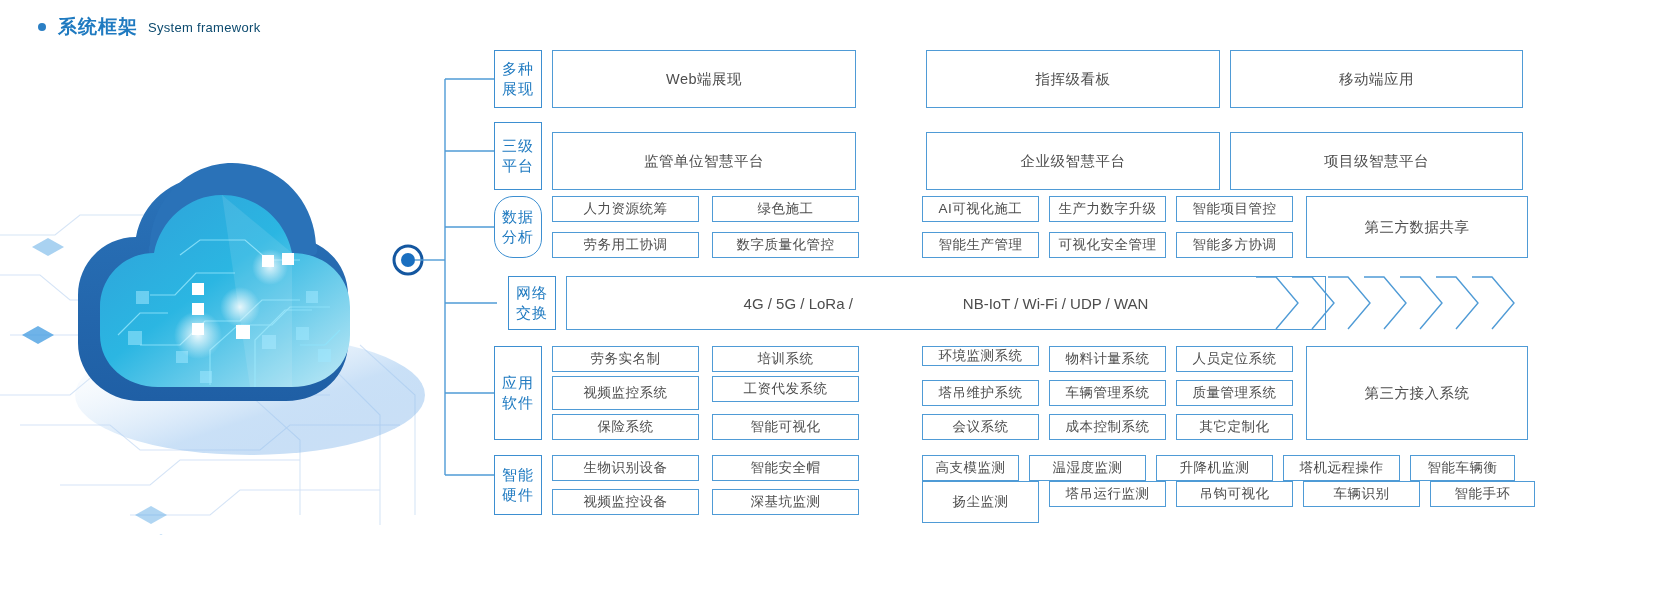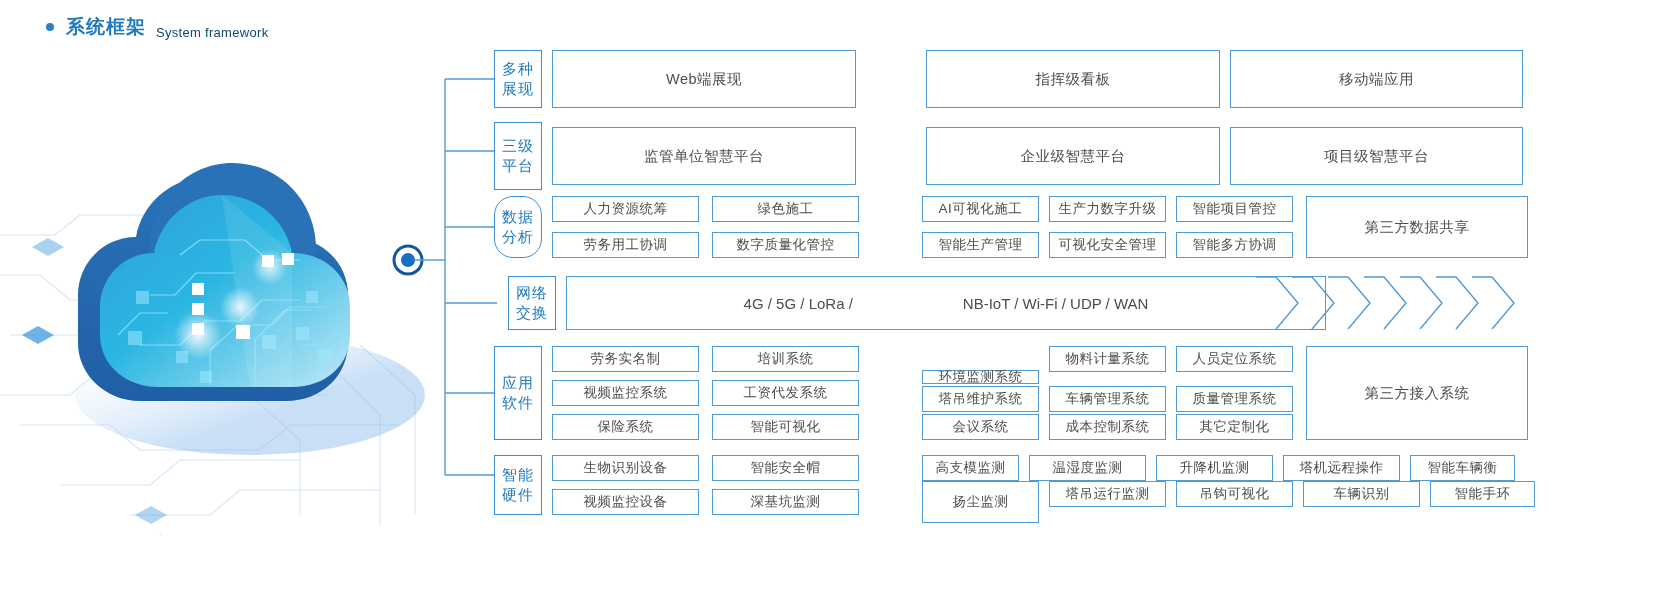--- a/index.html
+++ b/index.html
@@ -5,21 +5,21 @@
   * { box-sizing: border-box; margin: 0; padding: 0; }
   html, body {
     width: 1673px; height: 602px;
     background: #ffffff;
     font-family: "Liberation Sans", "DejaVu Sans", sans-serif;
     overflow: hidden;
   }
   #page { position: relative; width: 1673px; height: 602px; }
 
   
-  .title-row { position: absolute; left: 46px; top: 14px; display: flex; align-items: flex-end; gap: 10px; }
+  .title-row { position: absolute; left: 38px; top: 14px; display: flex; align-items: center; gap: 10px; }
   .title-dot { width: 8px; height: 8px; border-radius: 50%; background: #2b7fc4; align-self: center; margin-right: 2px; }
   .title-cn { font-size: 19px; font-weight: bold; color: #1f7ac0; letter-spacing: 1px; }
   .title-en { font-size: 13px; color: #0c4a6e; letter-spacing: .3px; }
 
   
   .cloud-art { position: absolute; left: 0px; top: 95px; width: 440px; height: 440px; }
   .cloud-art svg { display:block; }
 
   
   .tree { position: absolute; left: 415px; top: 55px; width: 90px; height: 460px; }
@@ -27,21 +27,21 @@
   
   .row { position: absolute; display: flex; align-items: stretch; }
   .rowlabel {
     width: 48px; border: 1.6px solid #3d8fd1; color: #1f7ac0;
     font-size: 15px; line-height: 20px; font-weight: 500;
     display: flex; flex-direction: column; align-items: center; justify-content: center;
     background: #fff; letter-spacing: 1px; flex: none;
   }
   .rowlabel span { display: block; }
 
-  .cells { display: flex; align-items: center; margin-left: 10px; }
+  .cells { display: flex; align-items: flex-end; margin-left: 10px; }
   .grp { display: flex; flex-direction: column; justify-content: space-between; }
 
   .box {
     border: 1.2px solid #4f9bd6; background: #fff; color: #4d4d4d;
     font-size: 13.5px; display: flex; align-items: center; justify-content: center;
     text-align: center; letter-spacing: .5px; white-space: nowrap;
   }
   .box.big { font-size: 14.5px; }
 
   
@@ -285,32 +285,32 @@
       <span>软件</span>
     </div>
     <div class="cells">
 
       <div class="grp" style="height:94px;">
         <div style="display:flex;gap:13px;">
           <div class="box" style="width:147px;height:26px;">劳务实名制</div>
           <div class="box" style="width:147px;height:26px;">培训系统</div>
         </div>
         <div style="display:flex;gap:13px;">
-          <div class="box" style="width:147px;height:26px;">视频监控系统</div>
+          <div class="box" style="width:147px;height:34px;">视频监控系统</div>
           <div class="box" style="width:147px;height:26px;">工资代发系统</div>
         </div>
         <div style="display:flex;gap:13px;">
           <div class="box" style="width:147px;height:26px;">保险系统</div>
           <div class="box" style="width:147px;height:26px;">智能可视化</div>
         </div>
       </div>
 
       <div class="grp" style="height:94px; margin-left:63px;">
         <div style="display:flex;gap:10px;">
-          <div class="box" style="width:117px;height:14px;margin-top:24px;">环境监测系统</div>
+          <div class="box" style="width:117px;height:20px;">环境监测系统</div>
           <div class="box" style="width:117px;height:26px;">物料计量系统</div>
           <div class="box" style="width:117px;height:26px;">人员定位系统</div>
         </div>
         <div style="display:flex;gap:10px;">
           <div class="box" style="width:117px;height:26px;">塔吊维护系统</div>
           <div class="box" style="width:117px;height:26px;">车辆管理系统</div>
           <div class="box" style="width:117px;height:26px;">质量管理系统</div>
         </div>
         <div style="display:flex;gap:10px;">
           <div class="box" style="width:117px;height:26px;">会议系统</div>

